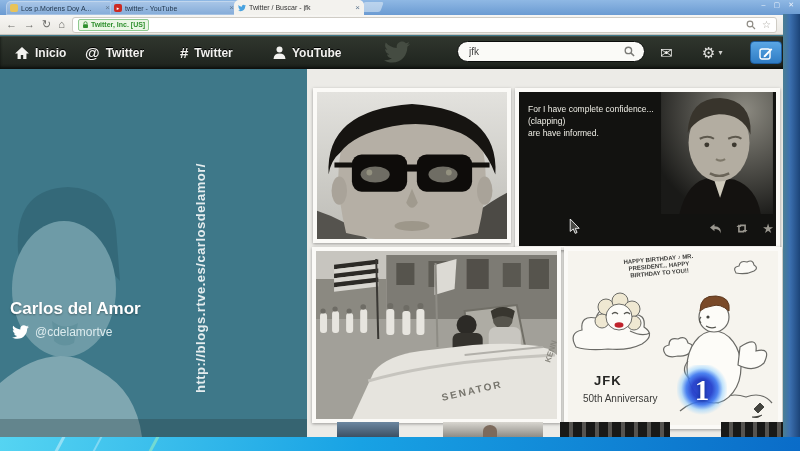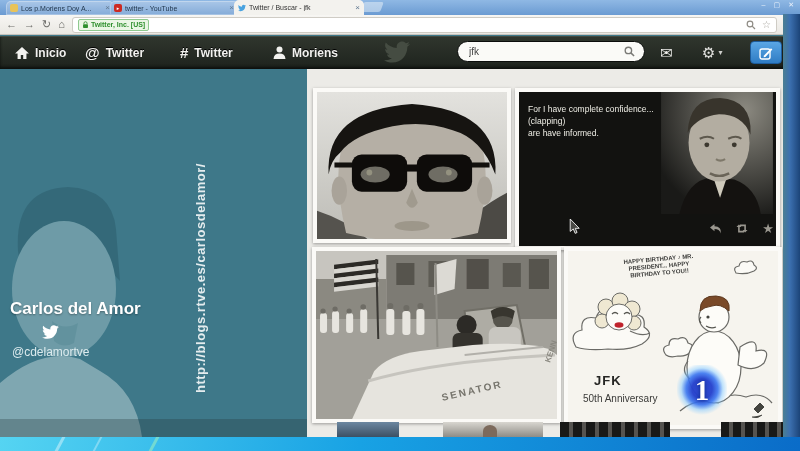--- a/index.html
+++ b/index.html
@@ -55,21 +55,21 @@
     display:flex;align-items:center;justify-content:center;box-sizing:border-box;}
 
   
   .page{position:absolute;top:69px;left:0;width:783px;height:368px;background:#3e7889;overflow:hidden;}
   .side-photo{position:absolute;left:0;top:62px;opacity:.45;}
   .vert-url{position:absolute;left:193px;top:8px;height:316px;writing-mode:vertical-rl;
     transform:rotate(180deg);color:#edf3f4;font-size:13px;font-weight:bold;letter-spacing:.5px;opacity:.95;}
   .side-name{position:absolute;left:10px;top:230px;font-size:17px;font-weight:bold;color:#fff;
     text-shadow:0 1px 2px rgba(0,0,0,.35);text-align:center;}
   .side-handle{position:absolute;left:12px;top:256px;display:flex;align-items:center;gap:6px;
-    color:#dcebee;font-size:12px;flex-direction:column;}
+    color:#dcebee;font-size:12px;}
   .page-shade{position:absolute;left:0;top:350px;width:307px;height:18px;background:rgba(35,55,58,.30);}
 
   .main{position:absolute;left:307px;top:0;width:476px;height:368px;background:#ecebe7;}
   .card{position:absolute;background:#fbfaf7;box-shadow:0 1px 3px rgba(0,0,0,.35);padding:4px;box-sizing:border-box;}
   .card-sun{left:6px;top:19px;width:198px;height:155px;}
   .card-quote{left:208px;top:19px;width:265px;height:162px;}
   .quote-img{position:relative;width:100%;height:100%;background:#121210;overflow:hidden;}
   .quote-text{position:absolute;left:9px;top:11px;width:140px;color:#efeee6;font-size:8.5px;line-height:12px;}
   .actions{position:absolute;left:208px;top:153px;width:265px;display:flex;justify-content:flex-end;
     align-items:center;gap:13px;padding-right:6px;box-sizing:border-box;color:#9a978f;}
@@ -173,21 +173,21 @@
     </div>
     <div class="tnav-item" style="left:180px;">
       <span class="glyph">#</span>
       <span>Twitter</span>
     </div>
     <div class="tnav-item" style="left:273px;">
       <svg width="13" height="13" viewBox="0 0 13 13">
           <circle cx="6.5" cy="3.4" r="3" fill="#f2f2ef"></circle>
           <path d="M0.5 13 Q1 7.6 6.5 7.6 Q12 7.6 12.5 13 Z" fill="#f2f2ef"></path>
         </svg>
-      <span>Moriens</span>
+      <span>YouTube</span>
     </div>
     <div class="tnav-bird">
       <svg width="26" height="22" viewBox="0 0 24 20">
           <path fill="#454c42" d="M23.9 2.6c-.9.4-1.8.7-2.8.8 1-.6 1.8-1.6 2.2-2.7-1 .6-2 1-3.1 1.2C19.3.9 18 .3 16.6.3c-2.7 0-4.9 2.2-4.9 4.9 0 .4 0 .8.1 1.1C7.7 6.1 4.1 4.1 1.7 1.2c-.4.7-.7 1.6-.7 2.5 0 1.7.9 3.2 2.2 4.1-.8 0-1.6-.2-2.2-.6v.1c0 2.4 1.7 4.4 3.9 4.8-.4.1-.8.2-1.3.2-.3 0-.6 0-.9-.1.6 2 2.4 3.4 4.6 3.4-1.7 1.3-3.8 2.1-6.1 2.1-.4 0-.8 0-1.2-.1 2.2 1.4 4.8 2.2 7.5 2.2 9.1 0 14-7.5 14-14v-.6c1-.7 1.8-1.6 2.5-2.6z"></path>
         </svg>
     </div>
     <div class="tnav-search">
       <input type="text" value="jfk" style="">
       <svg width="11" height="11" viewBox="0 0 12 12">
           <circle cx="4.8" cy="4.8" r="3.5" fill="none" stroke="#7a7a76" stroke-width="1.5"></circle>

